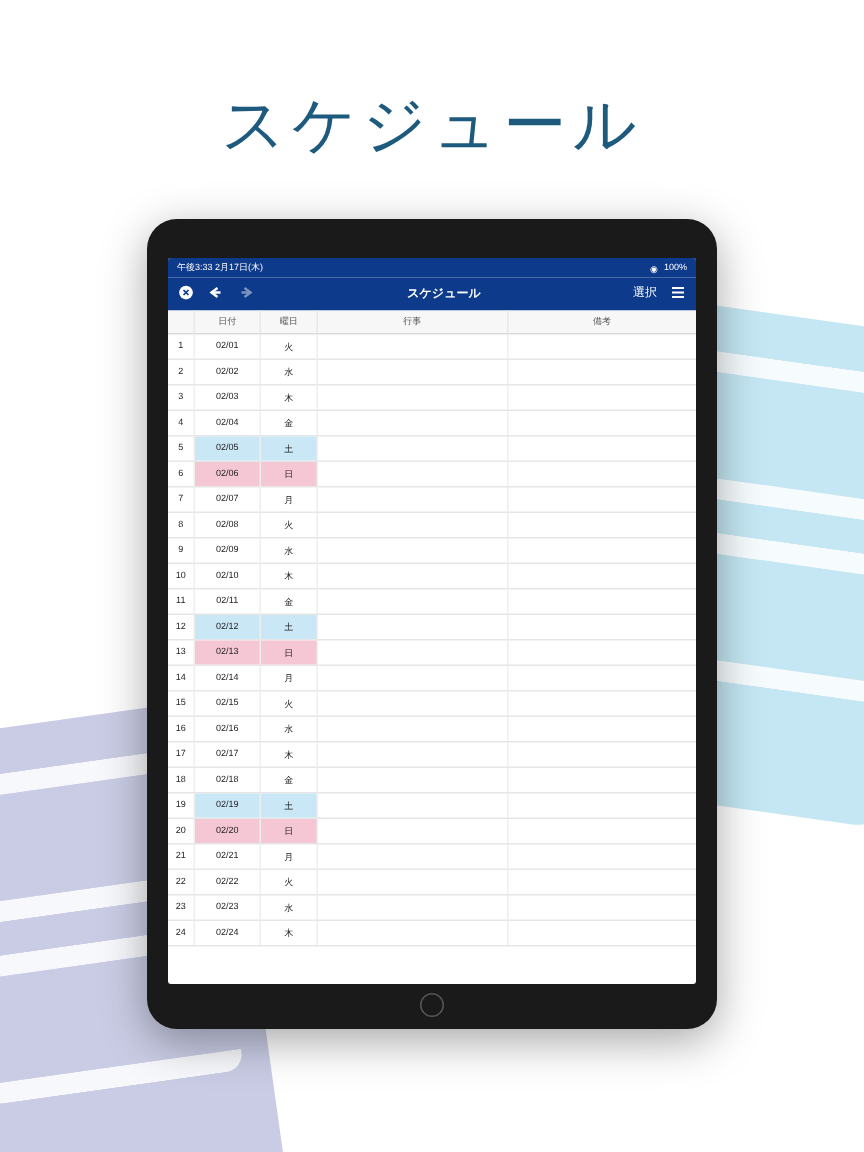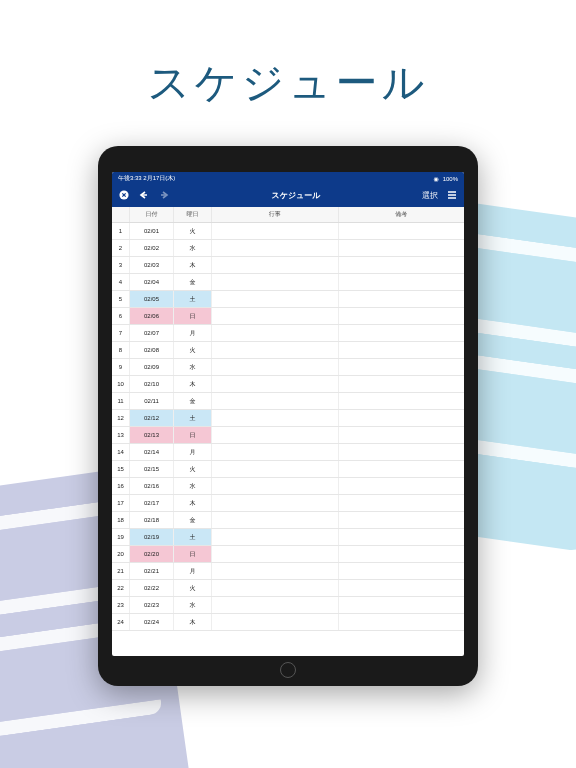--- a/index.html
+++ b/index.html
@@ -89,21 +89,21 @@
   .statusbar .right { display: flex; gap: 4px; align-items: center; }
   .navbar {
     background: #0d3a8a;
     color: #fff;
     display: flex;
     align-items: center;
     justify-content: space-between;
     padding: 4px 6px 6px;
     font-size: 8px;
   }
-  .nav-left, .nav-right { display: flex; align-items: center; gap: 8px; }
+  .nav-left, .nav-right { display: flex; align-items: flex-start; gap: 8px; }
   .nav-title { font-weight: 600; font-size: 8px; }
   .icon-btn { width: 12px; height: 12px; display: inline-flex; align-items: center; justify-content: center; }
   .headerrow {
     display: flex;
     background: #f7f7f7;
     border-bottom: 1px solid #ddd;
     font-size: 6px;
     color: #555;
   }
   .headerrow > div {

